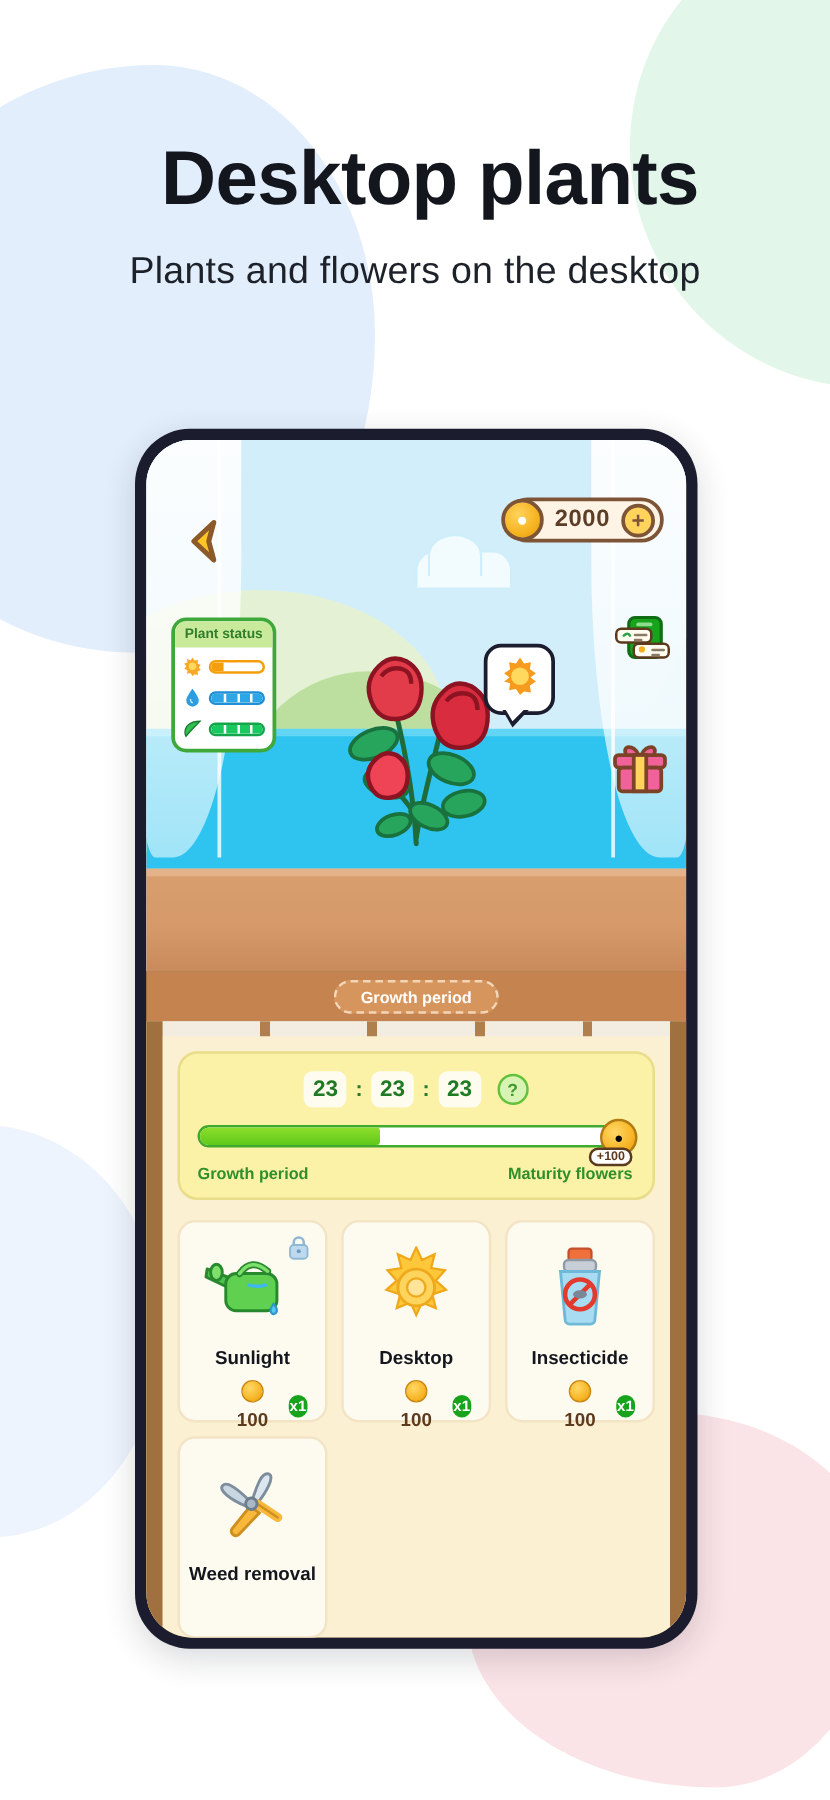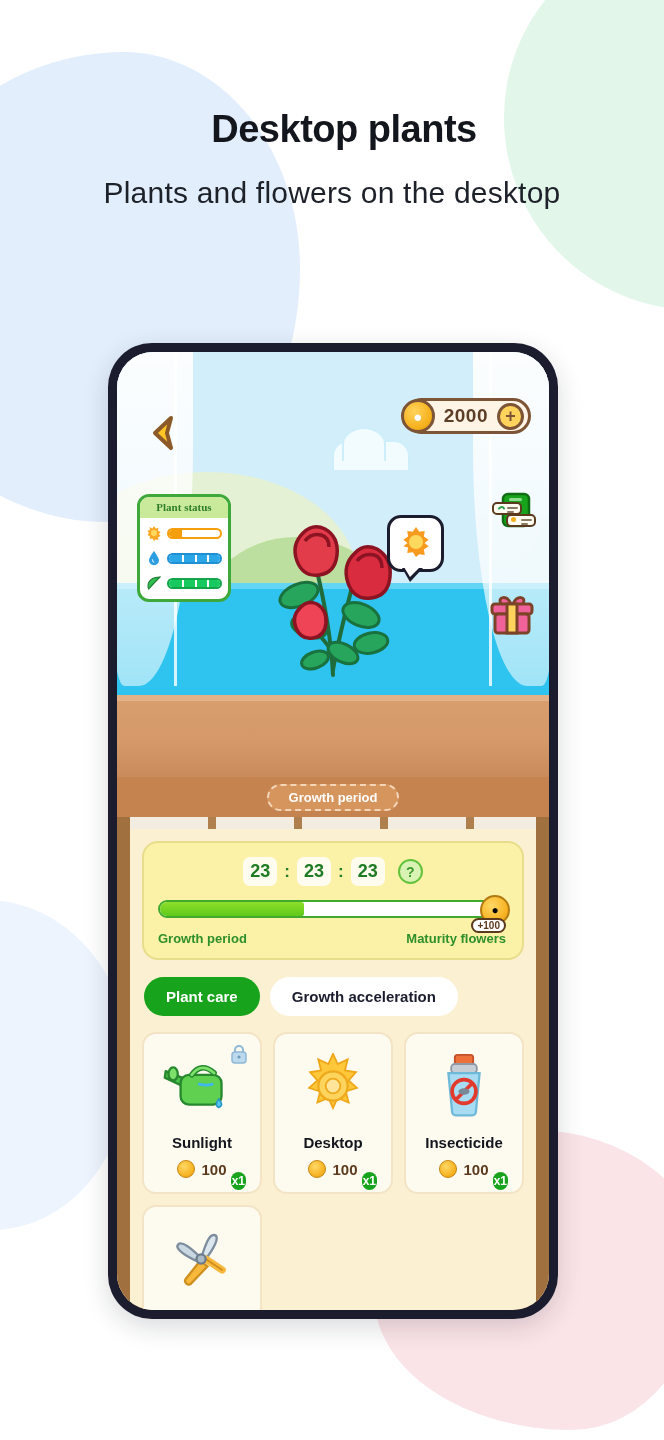--- a/index.html
+++ b/index.html
@@ -39,21 +39,21 @@
   .blob-blue-bl {
     left: -170px; top: 900px;
     width: 300px; height: 330px;
     background: #eef4fd;
     border-radius: 52% 48% 46% 54% / 50% 50% 50% 50%;
   }
 
   
   .header { position: absolute; left: 0; top: 110px; width: 664px; text-align: center; }
   .title {
-    font-size: 38px; font-weight: 700; color: #14161e;
+    font-size: 61px; font-weight: 700; color: #14161e;
     letter-spacing: -0.5px; line-height: 1.05; padding-left: 24px;
   }
   .subtitle {
     margin-top: 26px;
     font-size: 30px; font-weight: 400; color: #1d2129;
     letter-spacing: 0.2px;
   }
 
   
   .phone {
@@ -183,27 +183,26 @@
   .coinbar .plus-btn {
     width: 27px; height: 27px; border-radius: 50%;
     background: #ffd35c; border: 3px solid #7d5536;
     display: flex; align-items: center; justify-content: center;
     font-size: 18px; font-weight: 700; color: #7d5536; line-height: 0;
   }
 
   
   .status-card {
     position: absolute; left: 20px; top: 142px;
-    width: 94px;
+    width: 84px;
     background: #fff;
     border: 3px solid #3fa83a;
     border-radius: 12px;
     overflow: hidden;
     cursor: pointer;
-    font-family: Liberation Serif, serif;
   }
   .status-head {
     background: #c9ea9b; color: #2f7d2a;
     font-size: 11px; font-weight: 700;
     text-align: center; padding: 4px 0 5px;
   }
   .status-body { padding: 7px 6px 8px; }
   .status-row { display: flex; align-items: center; gap: 5px; margin-bottom: 9px; }
   .status-row:last-child { margin-bottom: 0; }
   .status-ico { width: 16px; height: 16px; flex: 0 0 16px; display:flex; align-items:center; justify-content:center; }
@@ -370,21 +369,21 @@
   }
   .item-art { position: relative; height: 72px; display:flex; align-items:center; justify-content:center; }
   .qty-badge {
     position:absolute; right: 14px; bottom: 2px;
     background:#17a31b; color:#fff;
     font-size: 12px; font-weight: 800;
     padding: 2px 1px; border-radius: 11px;
   }
   .lock-badge { position:absolute; right: 12px; top: 10px; width: 18px; height: 20px; }
   .item-name { margin-top: 12px; font-size: 15px; font-weight: 800; color:#14161e; }
-  .item-price { margin-top: 9px; display:flex; align-items:center; justify-content:center; gap:6px; }
+  .item-price { margin-top: 9px; display:flex; align-items:center; justify-content:center; gap:6px;flex-direction:column; }
   .mini-coin {
     width: 18px; height: 18px; border-radius:50%;
     background: radial-gradient(circle at 38% 34%, #ffd866 0%, #f7b424 62%, #dd9410 100%);
     border: 1px solid #c8860f;
   }
   .price-val { font-size: 15px; font-weight: 800; color:#5b3a1d; }
 </style>
 </head>
 <body>
 
@@ -558,24 +557,20 @@
               <div class="progress-coin">●</div>
               <div class="progress-badge">+100</div>
             </div>
             <div class="progress-labels">
               <span>Growth period</span>
               <span>Maturity flowers</span>
             </div>
           </div>
         </div>
 
-        <div class="tabs">
-          <div class="tab tab-active">Plant care</div>
-          <div class="tab tab-idle">Growth acceleration</div>
-        </div>
 
         <div class="grid">
 
           <div class="item-card">
             <span class="lock-badge">
               <svg viewBox="0 0 18 20" width="18" height="20">
                   <rect x="2" y="8" width="14" height="11" rx="3" fill="#bcd9ee" stroke="#8fb8d6" stroke-width="1.5"></rect>
                   <path d="M5 8V6a4 4 0 0 1 8 0v2" fill="none" stroke="#8fb8d6" stroke-width="2"></path>
                   <circle cx="9" cy="13" r="1.6" fill="#6e9cbc"></circle>
                 </svg>

